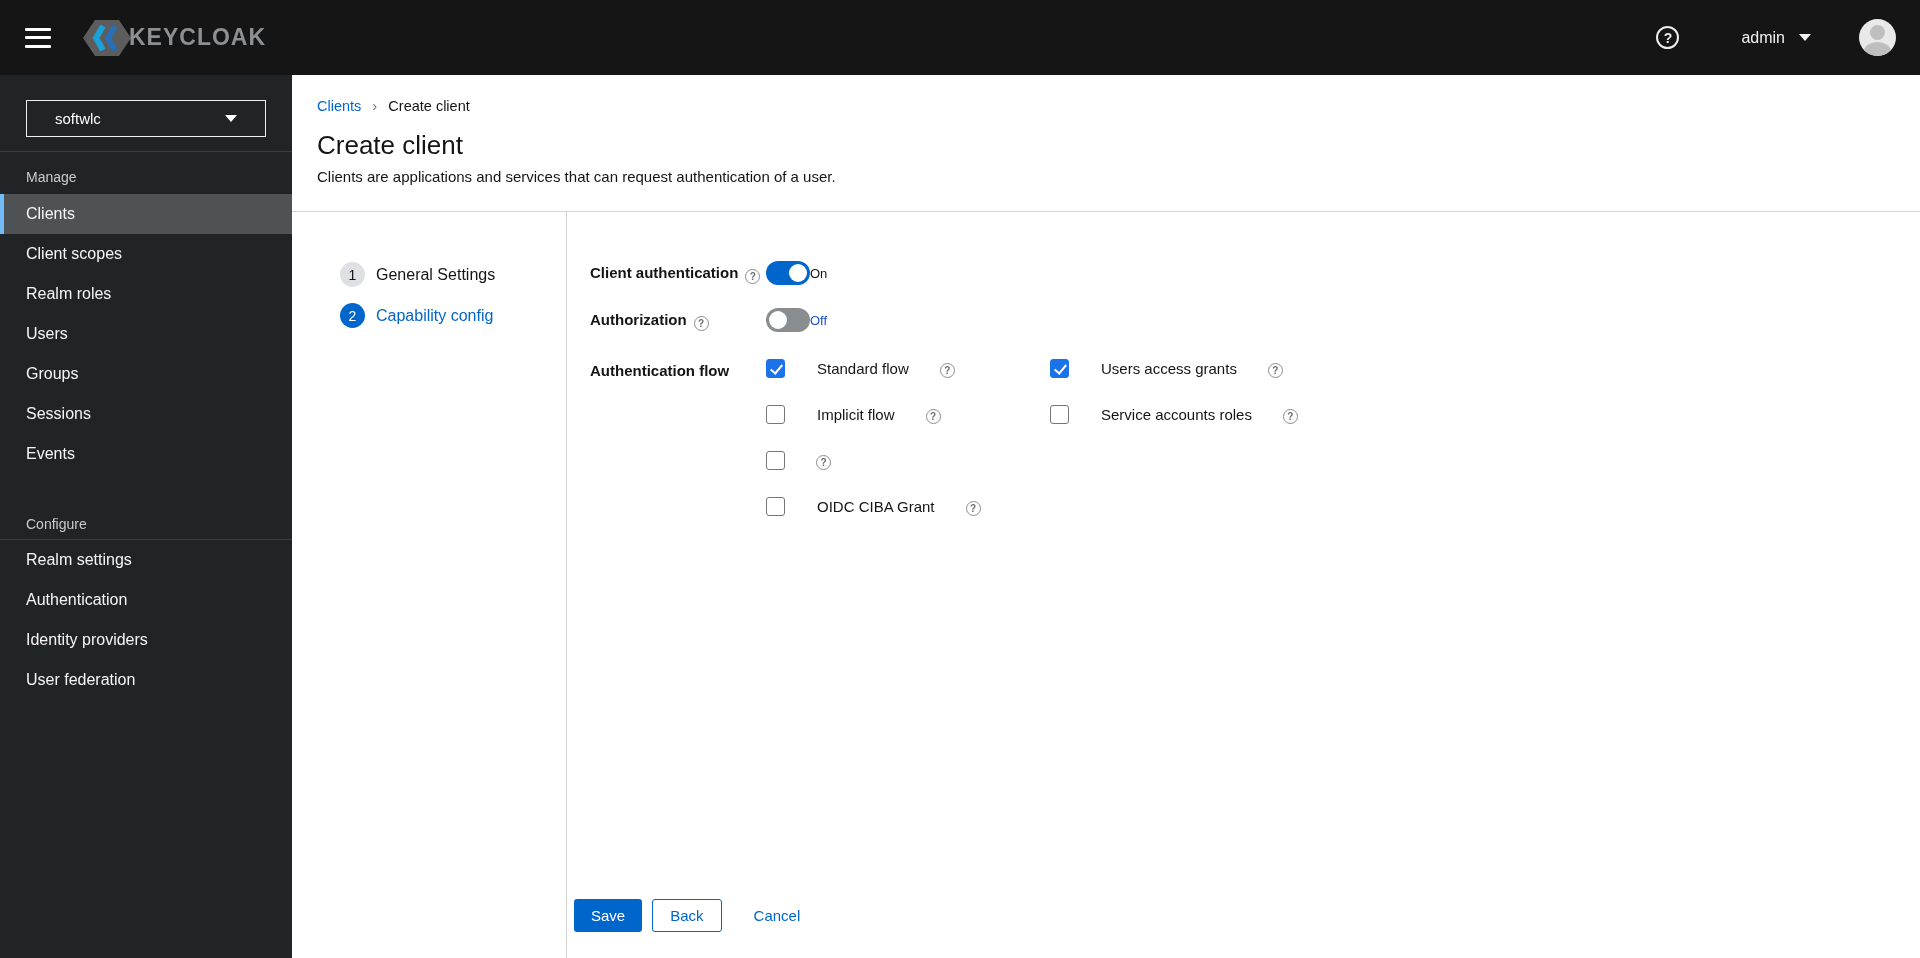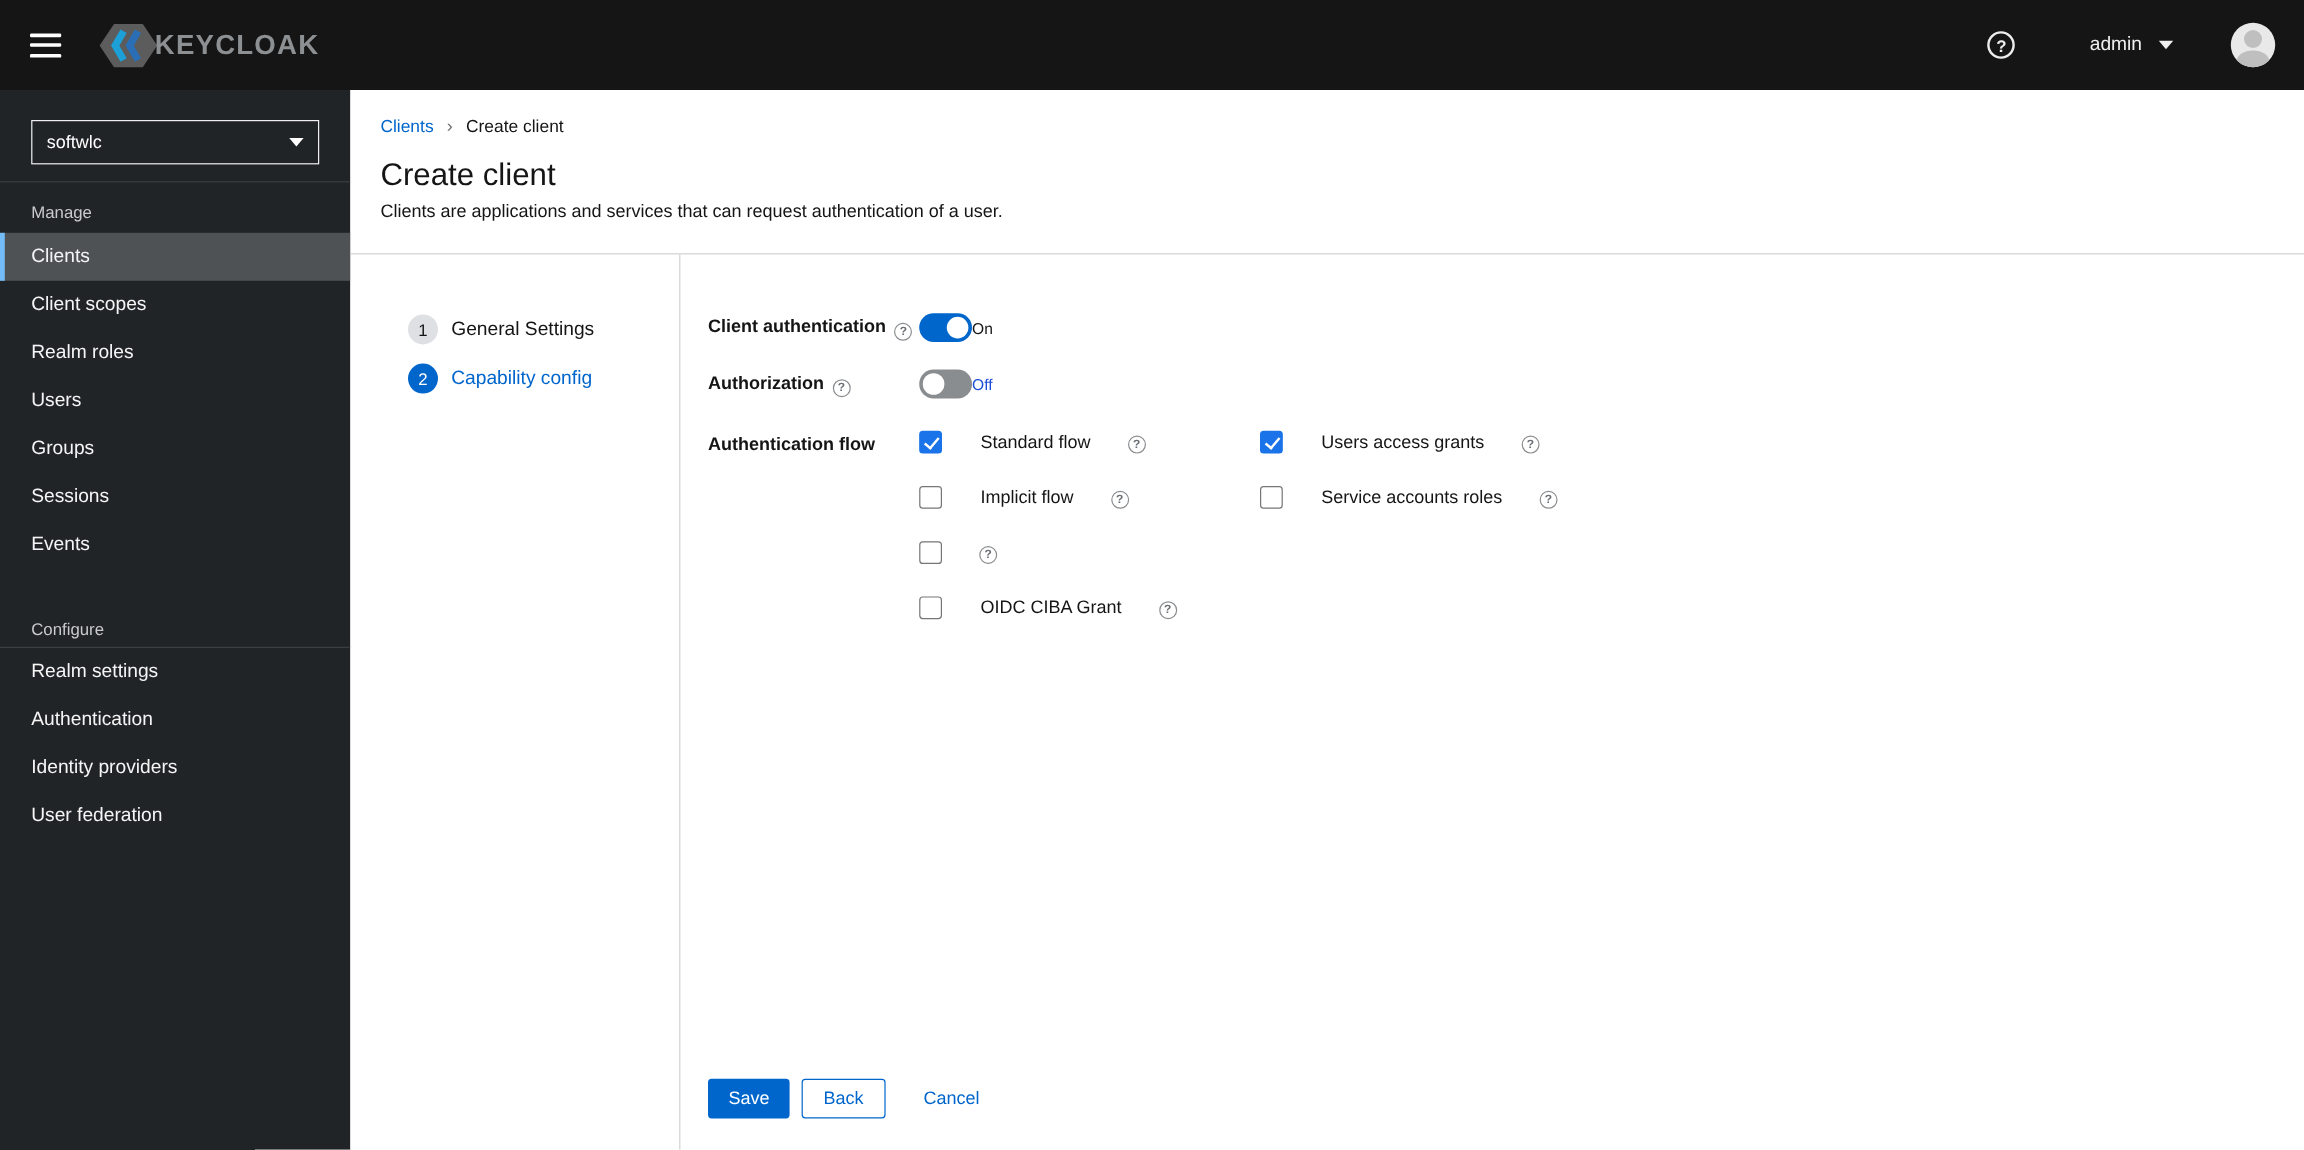--- a/index.html
+++ b/index.html
@@ -27,21 +27,21 @@
   .avatar .head { position:absolute; left:11px; top:6px; width:15px; height:15px;
     border-radius:50%; background:#bfbfbf; }
   .avatar .body { position:absolute; left:5px; top:23px; width:27px; height:18px;
     border-radius:50% 50% 0 0; background:#bfbfbf; }
 
   
   .sidebar { position:absolute; left:0; top:75px; width:292px; height:883px;
     background:#212427; color:#fff; }
   .realm-wrap { padding:25px 26px 14px 26px; }
   .realm-select { height:37px; border:1px solid #f0f0f0; display:flex; align-items:center;
-    padding:0 12px; cursor:pointer;justify-content:space-between; }
+    padding:0 28px; cursor:pointer;justify-content:space-between; }
   .realm-select .realm-name { font-size:15px; color:#fff; flex:1; }
   .realm-select .caret { border-top-color:#fff; margin-left:0; }
   .nav-divider { height:1px; background:#3c3f42; }
   .nav-section-title { font-size:14px; color:#c9cacb; padding:17px 0 9px 26px; }
   .nav-item { height:40px; display:flex; align-items:center; padding-left:26px;
     font-size:16px; color:#f5f5f5; cursor:pointer; position:relative; }
   .nav-item.current { background:#4f5255; }
   .nav-item.current::before { content:""; position:absolute; left:0; top:0; bottom:0;
     width:4px; background:#73bcf7; }
   .nav-section.second { margin-top:42px; }
@@ -91,21 +91,21 @@
   .cb-item { display:flex; align-items:center; cursor:pointer;gap:23px; }
   .cb-item.col1 { grid-column:1; }
   .cb-box { width:19px; height:19px; border:1px solid #767676; border-radius:3px;
     background:#fff; flex:none; position:relative; }
   .cb-box.checked { background:#1a73e8; border-color:#1a73e8; }
   .cb-box.checked::after { content:""; position:absolute; left:6px; top:2px; width:5px;
     height:10px; border:solid #fff; border-width:0 2.5px 2.5px 0; transform:rotate(40deg); }
   .cb-label { margin-left:9px; font-size:15px; color:#151515; }
   .cb-item .help-icon { vertical-align:0; margin-left:8px; align-self:flex-end; }
 
-  .action-bar { position:absolute; left:23px; bottom:26px; display:flex; align-items:flex-end; }
+  .action-bar { position:absolute; left:7px; bottom:26px; display:flex; align-items:flex-end; }
   .btn { font-family:inherit; font-size:15px; border-radius:3px; cursor:pointer; }
   .btn-primary { background:#0066cc; color:#fff; border:none; padding:8px 17px; }
   .btn-secondary { background:#fff; color:#0066cc; border:1px solid #0066cc;
     padding:7px 17px; margin-left:10px; }
   .btn-link { background:none; border:none; color:#0066cc; padding:8px 0;
     margin-left:32px; }
 </style>
 </head>
 <body>
 

